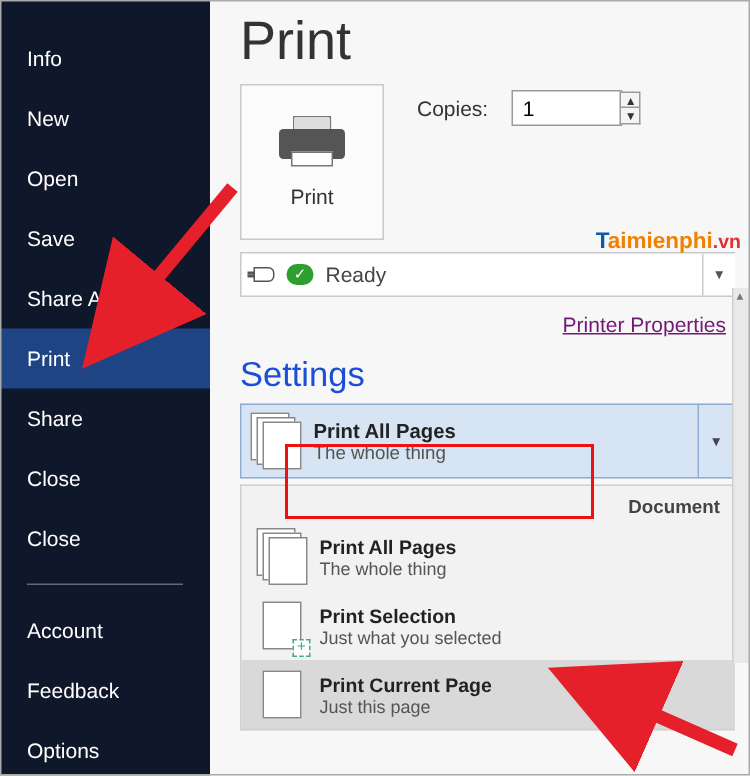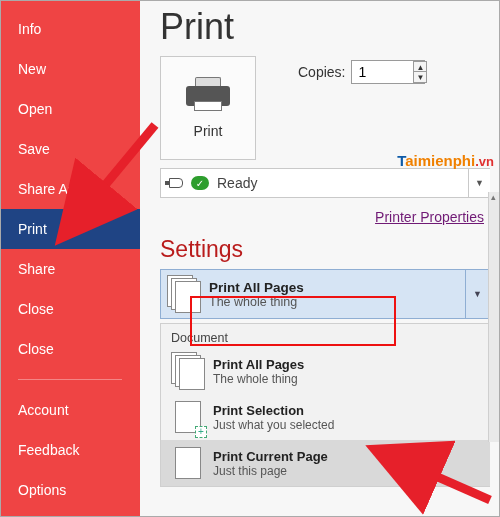--- a/index.html
+++ b/index.html
@@ -1,21 +1,21 @@
 <!DOCTYPE html>
 <html><head>
 <meta charset="utf-8">
 <style>
   * { box-sizing: border-box; margin: 0; padding: 0; font-family: "Segoe UI", Arial, sans-serif; }
   html, body { width: 500px; height: 517px; overflow: hidden; background: #fff; }
   .app { display: flex; width: 100%; height: 100%; }
   .sidebar {
     width: 140px; height: 100%;
-    background: #ef4444; color: #fff;
-    padding-top: 9px;
+    background: #0f172a; color: #fff;
+    padding-top: 19px;
     flex-shrink: 0;
     position: relative;
   }
   .sidebar-item {
     padding: 12px 18px;
     font-size: 14px;
     cursor: pointer;
   }
   .sidebar-item.selected {
     background: #1f4484;
@@ -44,21 +44,21 @@
     border: 1px solid #c9c9c9;
     background: #fbfbfb;
     display: flex; flex-direction: column; align-items: center; justify-content: center;
     gap: 10px;
   }
   .print-card .label { font-size: 14px; color: #333; }
   .printer-glyph { width: 44px; height: 36px; position: relative; }
   .printer-glyph .tray { position:absolute; left:9px; top:0; width:26px; height:10px; background:#ddd; border:1px solid #777; border-bottom:none; border-radius:2px 2px 0 0; }
   .printer-glyph .body { position:absolute; left:0; top:9px; width:44px; height:20px; background:#555; border-radius:3px; }
   .printer-glyph .out  { position:absolute; left:8px; top:24px; width:28px; height:10px; background:#fff; border:1px solid #777; }
-  .copies { display:flex; align-items:center; gap:6px; margin-top:4px; font-size:14px; color:#333;margin-left:20px;}
+  .copies { display:flex; align-items:center; gap:16px; margin-top:4px; font-size:14px; color:#333;}
   .copies input {
     width: 74px; height: 24px; border:1px solid #9a9a9a; background:#fff; padding:2px 18px 2px 6px; font-size:14px;
   }
   .spinner { display:flex; flex-direction:column; margin-left:-18px; }
   .spinner .sp { width:14px; height:11px; font-size:8px; line-height:11px; text-align:center; border:1px solid #9a9a9a; background:#f4f4f4; cursor:pointer;}
   .spinner .sp + .sp { border-top:none; }
 
   .printer-status-row {
     margin-top: 8px;
     border: 1px solid #c9c9c9; border-right:none;
@@ -76,21 +76,21 @@
   .status-text { font-size:14px; color:#444; }
   .status-dd { position:absolute; right:0; top:0; width:22px; height:100%; border-left:1px solid #c9c9c9; display:flex; align-items:center; justify-content:center; font-size:9px; color:#555;}
 
   .watermark { position:absolute; right:6px; top:152px; font-size:15px; font-weight:bold; }
   .watermark .t { color:#0d5aa7; } .watermark .rest{ color:#f08000;}
   .watermark .vn { color:#e03030; font-size:13px;}
 
   .props-link { text-align:right; margin:10px 6px 10px 0; }
   .props-link a { color:#701a75; font-size:14px; text-decoration:underline; cursor:pointer;}
 
-  .section-title { font-size:23px; font-weight:400; color:#b91c1c; margin-bottom:6px;}
+  .section-title { font-size:23px; font-weight:400; color:#1d4ed8; margin-bottom:6px;}
 
   .combo {
     border:1px solid #8faed3; background:#d6e4f4;
     height:50px; display:flex; align-items:center; position:relative;
     cursor:pointer;
   }
   .combo .dd { position:absolute; right:0; top:0; width:24px; height:100%; border-left:1px solid #8faed3; display:flex; align-items:center; justify-content:center; font-size:9px; color:#445;}
   .doc-icon {
     width:34px; height:38px; margin:0 8px 0 6px; position:relative; flex-shrink:0;
   }
@@ -105,21 +105,21 @@
 
   .red-box {
     position:absolute; border:2px solid #e11; pointer-events:none;
     left:190px; top:296px; width:206px; height:50px;
   }
 
   .dropdown-panel {
     margin-top:4px; background:#f2f2f2; border:1px solid #cfcfcf; border-right:none;
     padding:4px 0 0 0;
   }
-  .group-label { font-size:12.5px; font-weight:400; color:#444; padding:3px 10px;}
+  .group-label { font-size:12.5px; font-weight:700; color:#444; padding:3px 10px;text-align:right;}
   .opt-row {
     display:flex; align-items:center; height:46px; padding:0 4px; cursor:pointer;
   }
   .opt-row:hover, .opt-row.hovered { background:#d9d9d9; }
   .opt-row .opt-text .opt-title { font-weight:700; font-size:13px;}
   .opt-row .opt-text .opt-sub { font-size:12px;}
 
   
   .arrow { position:absolute; pointer-events:none; }
   .arrow svg { overflow:visible; }

